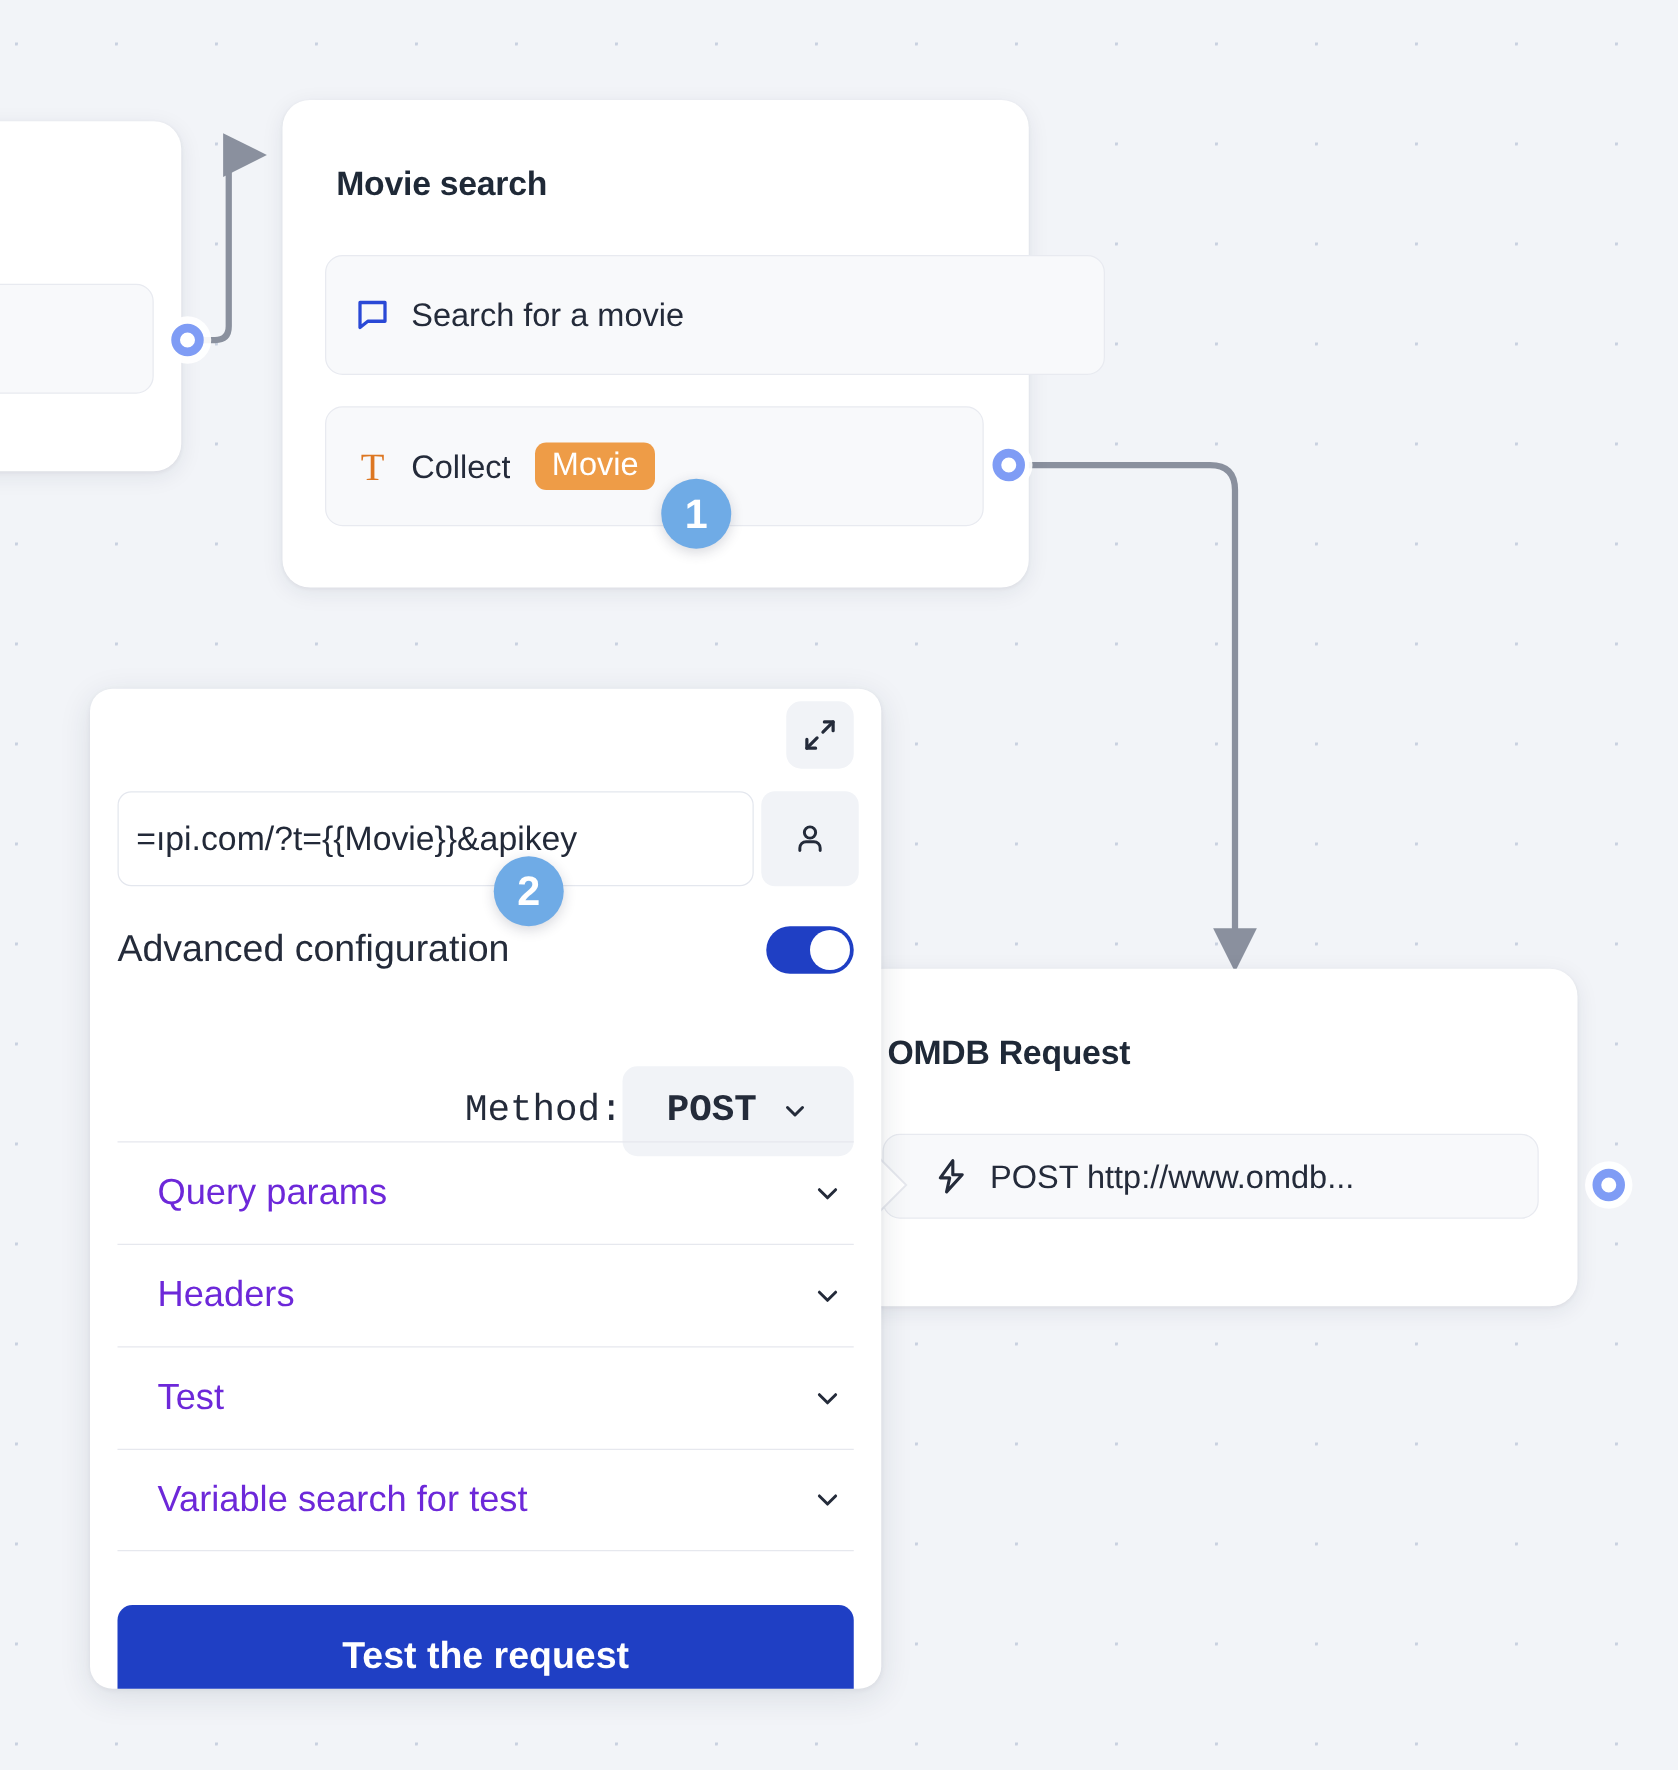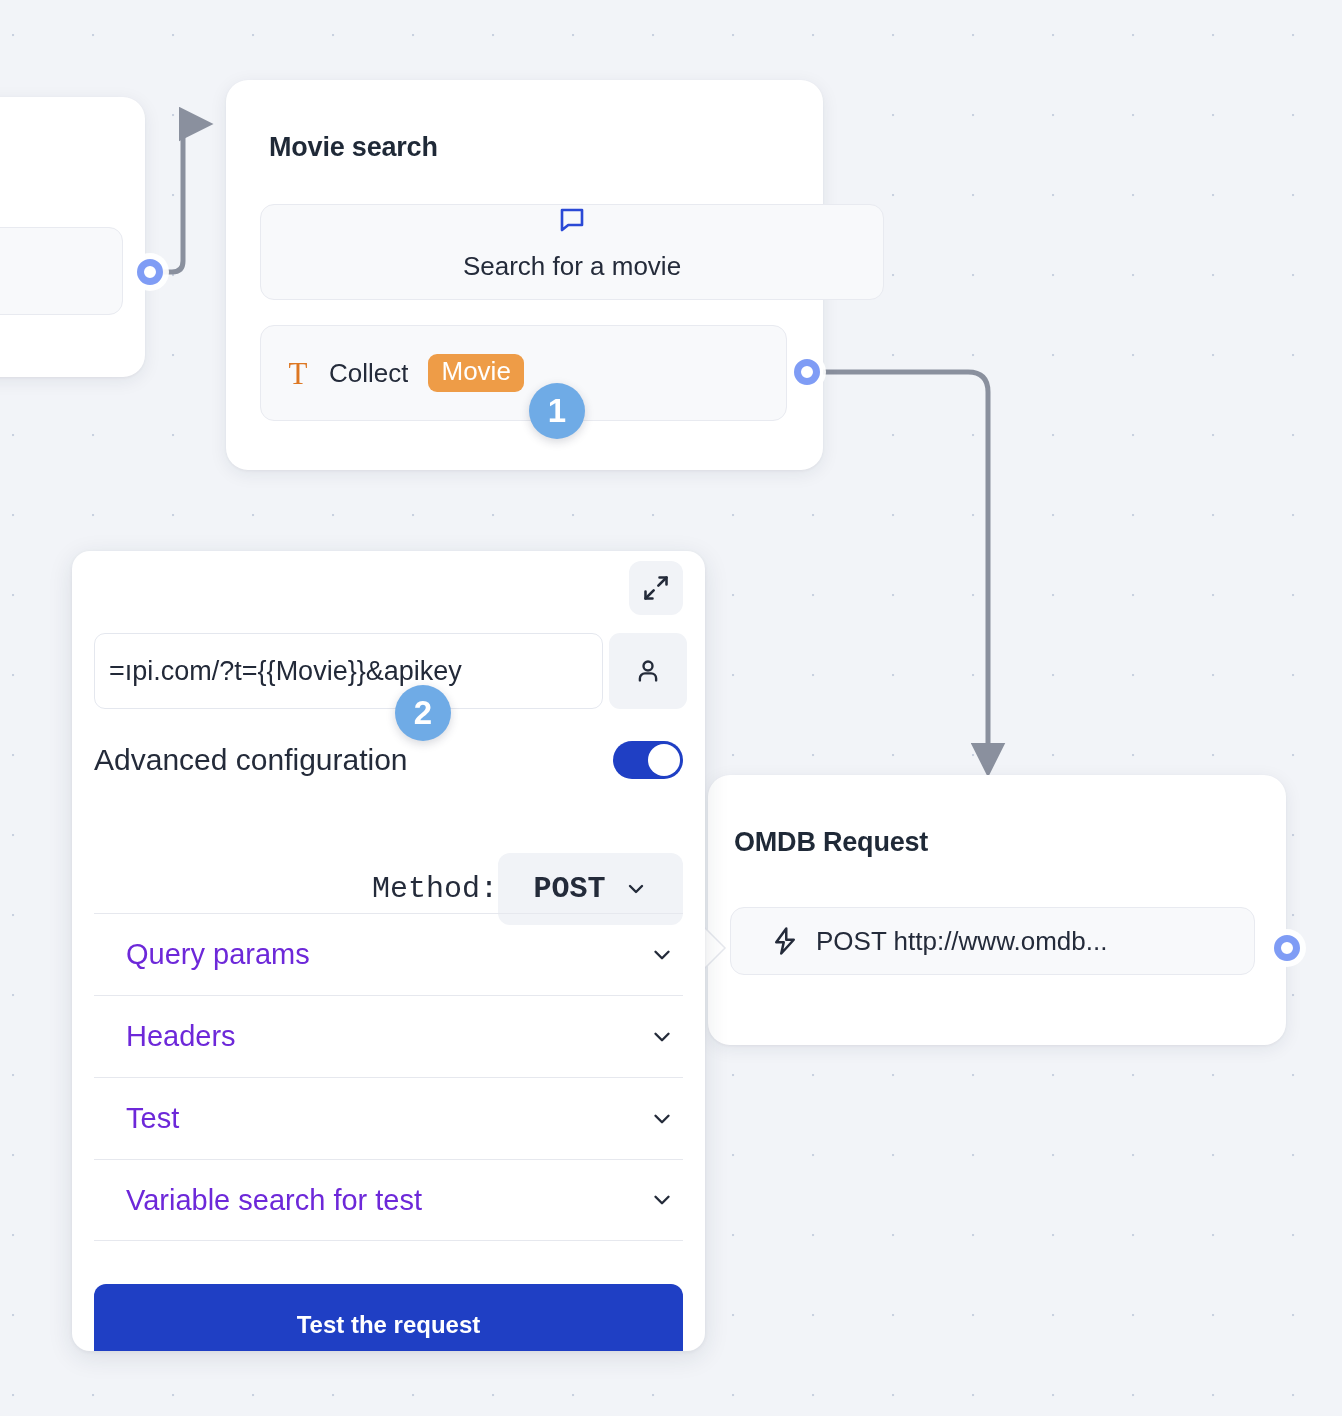--- a/index.html
+++ b/index.html
@@ -98,22 +98,21 @@
     position: absolute;
     left: 43px;
     top: 52px;
   }
   #row-search {
     position: absolute;
     left: 34px;
     top: 124px;
     width: 624px;
     height: 96px;
-    padding: 0 22px;
-    flex-direction: column;
+    padding: 16px 22px;
   }
   #row-collect {
     position: absolute;
     left: 34px;
     top: 245px;
     width: 527px;
     height: 96px;
     padding: 0 22px;
   }
 
@@ -133,21 +132,21 @@
     color: #ffffff;
     border-radius: 9px;
     padding: 4px 13px 7px;
     font-size: 26px;
     line-height: 1.05;
     margin-left: 4px;
   }
 
   
   #node-omdb {
-    left: 708px;
+    left: 684px;
     top: 775px;
     width: 578px;
     height: 270px;
   }
   #node-omdb .node-title {
     position: absolute;
     left: 26px;
     top: 52px;
   }
   #row-omdb-post {
@@ -330,21 +329,21 @@
     left: 22px;
     top: 733px;
     width: 589px;
     height: 82px;
     background: #1f3fc4;
     border-radius: 12px;
     display: flex;
     align-items: center;
     justify-content: center;
     color: #ffffff;
-    font-size: 24px;
+    font-size: 30px;
     font-weight: bold;
   }
 
   
   .step-marker {
     position: absolute;
     width: 56px;
     height: 56px;
     border-radius: 50%;
     background: #6fabe6;

